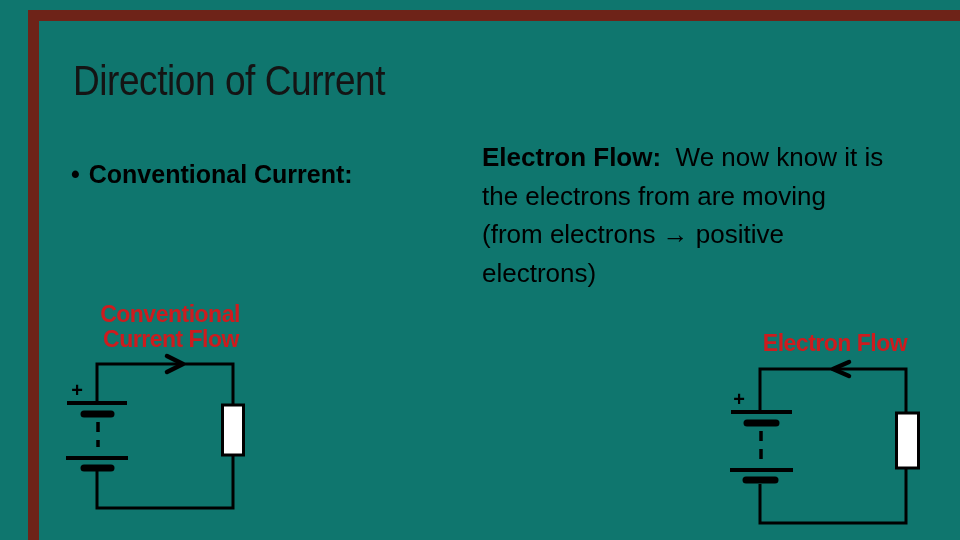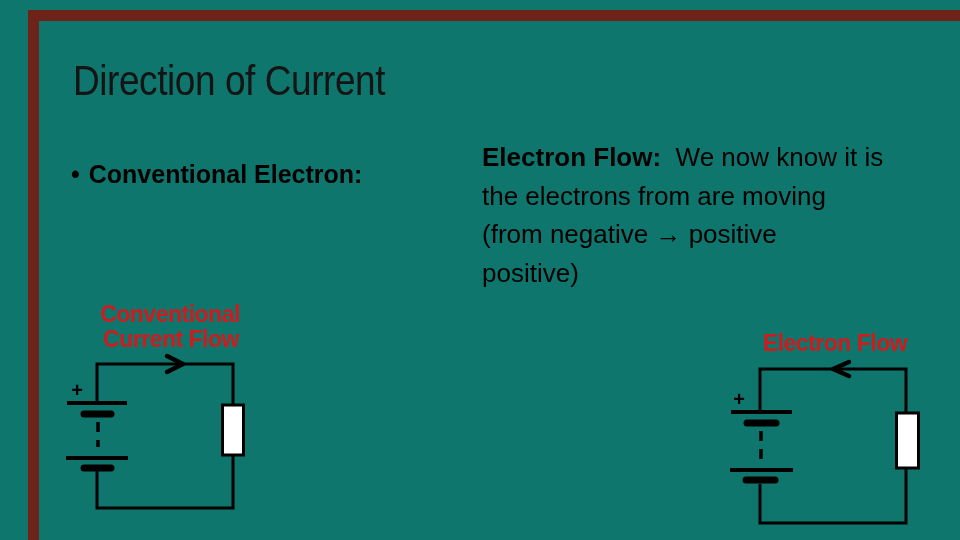--- a/index.html
+++ b/index.html
@@ -63,28 +63,28 @@
 <body>
 
 <div class="slide">
 
   <div class="bar-top"></div>
   <div class="bar-left"></div>
 
   <div class="title">Direction of Current</div>
 
   <div class="bullets">
-    <div class="bullet bold-item"><span class="marker">•</span><span>Conventional Electron:</span></div>
+    <div class="bullet bold-item"><span class="marker">•</span><span>Conventional Current:</span></div>
   </div>
 
   <div class="right-col">
     <div class="rline"><span class="heading">Electron Flow:</span><span>  We now know it is</span></div>
     <div class="rline">the electrons from are moving</div>
-    <div class="rline"><span>(from negative </span><span class="arrow">→</span><span> positive</span></div>
-    <div class="rline">positive)</div>
+    <div class="rline"><span>(from electrons </span><span class="arrow">→</span><span> positive</span></div>
+    <div class="rline">electrons)</div>
   </div>
 
   <svg class="circuit circuit-left" width="260" height="245" viewBox="0 0 260 245">
     <text class="circuit-label" x="110" y="27">Conventional</text>
     <text class="circuit-label" x="111" y="52">Current Flow</text>
     <path class="wire" d="M37,107 V69 H173 V110 M173,160 V213 H37 V176"></path>
     <path class="chevron" d="M107,61 L123,69 L107,77"></path>
     <rect class="resistor" x="162.5" y="110" width="21" height="50"></rect>
     <g>
       <line class="plate-long" x1="7" y1="108" x2="67" y2="108"></line>

